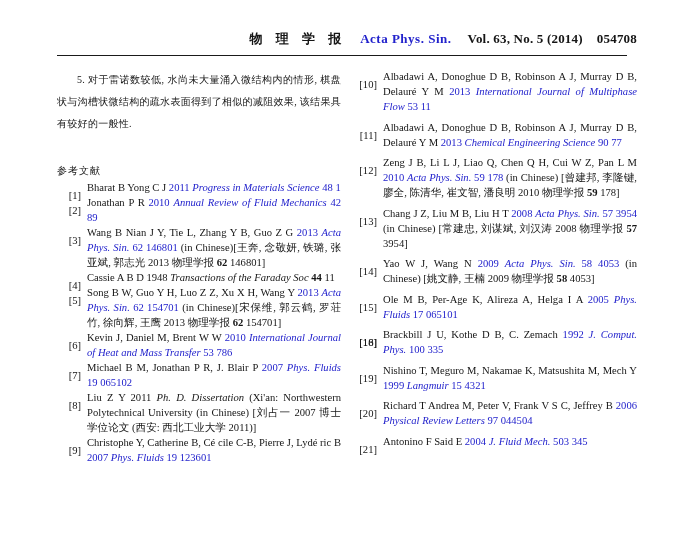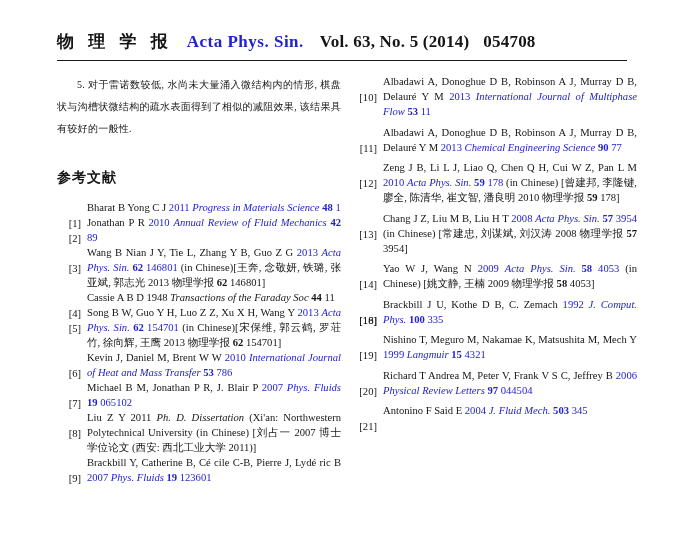--- a/index.html
+++ b/index.html
@@ -7,52 +7,52 @@
   html, body { background: #ffffff; }
   body {
     width: 681px; height: 545px; overflow: hidden;
     font-family: "Liberation Serif", "DejaVu Serif", serif;
     color: var(--ink);
   }
   .page { width: 681px; height: 545px; padding: 30px 44px 0 57px; }
 
   
   .header {
-    text-align: left; font-weight: bold; font-size: 17px;
+    text-align: right; font-weight: bold; font-size: 13px;
     white-space: nowrap; letter-spacing: 0.2px;
   }
   .header .cn { letter-spacing: 5px; margin-right: 14px; }
   .header .en { color: var(--link); margin-right: 16px; letter-spacing: 0.5px; }
   .header .vol { margin-right: 14px; }
   .rule { border-top: 1.2px solid #1a1a1a; margin-top: 7px; width: 570px; }
 
   
   .columns { display: flex; gap: 12px; margin-top: 13px; }
   .col { width: 284px; }
 
   .para {
     font-size: 10px; line-height: 22px; text-align: justify;
     text-indent: 2em; letter-spacing: 0.3px;
   }
   .refs-heading {
-    font-size: 14px; font-weight: bold; margin-top: 29px; margin-bottom: 13px;
+    font-size: 10px; font-weight: normal; margin-top: 29px; margin-bottom: 2px;
     letter-spacing: 1px;
   }
 
   .ref-list { font-size: 10.6px; line-height: 15px; }
   .ref { position: relative; padding-left: 30px; text-align: justify; }
-  .ref-num { position: absolute; left: 0; top: 16px; width: 24px; text-align: right; }
+  .ref-num { position: absolute; left: 0; top: 8px; width: 24px; text-align: right; }
   #refs-right .ref { margin-bottom: 5.5px; }
 
   .seg-p  { color: var(--ink); }
   .seg-i  { color: var(--ink); font-style: italic; }
   .seg-b  { color: var(--ink); font-weight: bold; }
   .seg-l  { color: var(--link); }
   .seg-li { color: var(--link); font-style: italic; }
-  .seg-lb { color: var(--link); font-weight: bold; }
+  .seg-lb { color: var(--link); font-weight: normal; }
 </style>
 </head>
 <body>
 
 <div class="page">
   <div class="header">
     <span class="cn">物 理 学 报</span><span class="en">Acta Phys. Sin.</span><span class="vol">Vol. 63, No. 5 (2014)</span><span class="artno">054708</span>
   </div>
   <div class="rule"></div>
 
@@ -62,30 +62,31 @@
       <h3 class="refs-heading">参考文献</h3>
       <div class="ref-list" id="refs-left">
           <div class="ref"><span class="ref-num">[1]</span><span><span class="seg-p">Bharat B Yong C J </span><span class="seg-l">2011 </span><span class="seg-li">Progress in Materials Science</span><span class="seg-l"> </span><span class="seg-lb">48</span><span class="seg-l"> 1</span></span></div>
           <div class="ref"><span class="ref-num">[2]</span><span><span class="seg-p">Jonathan P R </span><span class="seg-l">2010 </span><span class="seg-li">Annual Review of Fluid Mechanics</span><span class="seg-l"> </span><span class="seg-lb">42</span><span class="seg-l"> 89</span></span></div>
           <div class="ref"><span class="ref-num">[3]</span><span><span class="seg-p">Wang B Nian J Y, Tie L, Zhang Y B, Guo Z G </span><span class="seg-l">2013 </span><span class="seg-li">Acta Phys. Sin.</span><span class="seg-l"> </span><span class="seg-lb">62</span><span class="seg-l"> 146801</span><span class="seg-p"> (in Chinese)[王奔, 念敬妍, 铁璐, 张亚斌, 郭志光 2013 物理学报 </span><span class="seg-b">62</span><span class="seg-p"> 146801]</span></span></div>
           <div class="ref"><span class="ref-num">[4]</span><span><span class="seg-p">Cassie A B D 1948 </span><span class="seg-i">Transactions of the Faraday Soc</span><span class="seg-p"> </span><span class="seg-b">44</span><span class="seg-p"> 11</span></span></div>
           <div class="ref"><span class="ref-num">[5]</span><span><span class="seg-p">Song B W, Guo Y H, Luo Z Z, Xu X H, Wang Y </span><span class="seg-l">2013 </span><span class="seg-li">Acta Phys. Sin.</span><span class="seg-l"> </span><span class="seg-lb">62</span><span class="seg-l"> 154701</span><span class="seg-p"> (in Chinese)[宋保维, 郭云鹤, 罗荘竹, 徐向辉, 王鹰 2013 物理学报 </span><span class="seg-b">62</span><span class="seg-p"> 154701]</span></span></div>
           <div class="ref"><span class="ref-num">[6]</span><span><span class="seg-p">Kevin J, Daniel M, Brent W W </span><span class="seg-l">2010 </span><span class="seg-li">International Journal of Heat and Mass Transfer</span><span class="seg-l"> </span><span class="seg-lb">53</span><span class="seg-l"> 786</span></span></div>
           <div class="ref"><span class="ref-num">[7]</span><span><span class="seg-p">Michael B M, Jonathan P R, J. Blair P </span><span class="seg-l">2007 </span><span class="seg-li">Phys. Fluids</span><span class="seg-l"> </span><span class="seg-lb">19</span><span class="seg-l"> 065102</span></span></div>
           <div class="ref"><span class="ref-num">[8]</span><span><span class="seg-p">Liu Z Y 2011 </span><span class="seg-i">Ph. D. Dissertation</span><span class="seg-p"> (Xi'an: Northwestern Polytechnical University (in Chinese) [刘占一 2007 博士学位论文 (西安: 西北工业大学 2011)]</span></span></div>
-          <div class="ref"><span class="ref-num">[9]</span><span><span class="seg-p">Brackbill Y, Catherine B, Cé cile C-B, Pierre J, Lydé ric B </span><span class="seg-l">2007 </span><span class="seg-li">Phys. Fluids</span><span class="seg-l"> </span><span class="seg-lb">19</span><span class="seg-l"> 123601</span></span></div>
+          <div class="ref"><span class="ref-num">[9]</span><span><span class="seg-p">Christophe Y, Catherine B, Cé cile C-B, Pierre J, Lydé ric B </span><span class="seg-l">2007 </span><span class="seg-li">Phys. Fluids</span><span class="seg-l"> </span><span class="seg-lb">19</span><span class="seg-l"> 123601</span></span></div>
         </div>
     </div>
     <div class="col">
       <div class="ref-list" id="refs-right">
           <div class="ref"><span class="ref-num">[10]</span><span><span class="seg-p">Albadawi A, Donoghue D B, Robinson A J, Murray D B, Delauré Y M </span><span class="seg-l">2013 </span><span class="seg-li">International Journal of Multiphase Flow</span><span class="seg-l"> </span><span class="seg-lb">53</span><span class="seg-l"> 11</span></span></div>
           <div class="ref"><span class="ref-num">[11]</span><span><span class="seg-p">Albadawi A, Donoghue D B, Robinson A J, Murray D B, Delauré Y M </span><span class="seg-l">2013 </span><span class="seg-li">Chemical Engineering Science</span><span class="seg-l"> </span><span class="seg-lb">90</span><span class="seg-l"> 77</span></span></div>
           <div class="ref"><span class="ref-num">[12]</span><span><span class="seg-p">Zeng J B, Li L J, Liao Q, Chen Q H, Cui W Z, Pan L M </span><span class="seg-l">2010 </span><span class="seg-li">Acta Phys. Sin.</span><span class="seg-l"> </span><span class="seg-lb">59</span><span class="seg-l"> 178</span><span class="seg-p"> (in Chinese) [曾建邦, 李隆键, 廖全, 陈清华, 崔文智, 潘良明 2010 物理学报 </span><span class="seg-b">59</span><span class="seg-p"> 178]</span></span></div>
           <div class="ref"><span class="ref-num">[13]</span><span><span class="seg-p">Chang J Z, Liu M B, Liu H T </span><span class="seg-l">2008 </span><span class="seg-li">Acta Phys. Sin.</span><span class="seg-l"> </span><span class="seg-lb">57</span><span class="seg-l"> 3954</span><span class="seg-p"> (in Chinese) [常建忠, 刘谋斌, 刘汉涛 2008 物理学报 </span><span class="seg-b">57</span><span class="seg-p"> 3954]</span></span></div>
           <div class="ref"><span class="ref-num">[14]</span><span><span class="seg-p">Yao W J, Wang N </span><span class="seg-l">2009 </span><span class="seg-li">Acta Phys. Sin.</span><span class="seg-l"> </span><span class="seg-lb">58</span><span class="seg-l"> 4053</span><span class="seg-p"> (in Chinese) [姚文静, 王楠 2009 物理学报 </span><span class="seg-b">58</span><span class="seg-p"> 4053]</span></span></div>
+          <div class="ref"><span class="ref-num">[15]</span><span><span class="seg-p">Ole M B, Per-Age K, Alireza A, Helga I A </span><span class="seg-l">2005 </span><span class="seg-li">Phys. Fluids</span><span class="seg-l"> </span><span class="seg-lb">17</span><span class="seg-l"> 065101</span></span></div>
           <div class="ref"><span class="ref-num">[16]</span></div>
           <div class="ref"><span class="ref-num">[18]</span><span><span class="seg-p">Brackbill J U, Kothe D B, C. Zemach </span><span class="seg-l">1992 </span><span class="seg-li">J. Comput. Phys.</span><span class="seg-l"> </span><span class="seg-lb">100</span><span class="seg-l"> 335</span></span></div>
           <div class="ref"><span class="ref-num">[19]</span><span><span class="seg-p">Nishino T, Meguro M, Nakamae K, Matsushita M, Mech Y </span><span class="seg-l">1999 </span><span class="seg-li">Langmuir</span><span class="seg-l"> </span><span class="seg-lb">15</span><span class="seg-l"> 4321</span></span></div>
           <div class="ref"><span class="ref-num">[20]</span><span><span class="seg-p">Richard T Andrea M, Peter V, Frank V S C, Jeffrey B </span><span class="seg-l">2006 </span><span class="seg-li">Physical Review Letters</span><span class="seg-l"> </span><span class="seg-lb">97</span><span class="seg-l"> 044504</span></span></div>
           <div class="ref"><span class="ref-num">[21]</span><span><span class="seg-p">Antonino F Said E </span><span class="seg-l">2004 </span><span class="seg-li">J. Fluid Mech.</span><span class="seg-l"> </span><span class="seg-lb">503</span><span class="seg-l"> 345</span></span></div>
         </div>
     </div>
   </div>
 </div>
 

